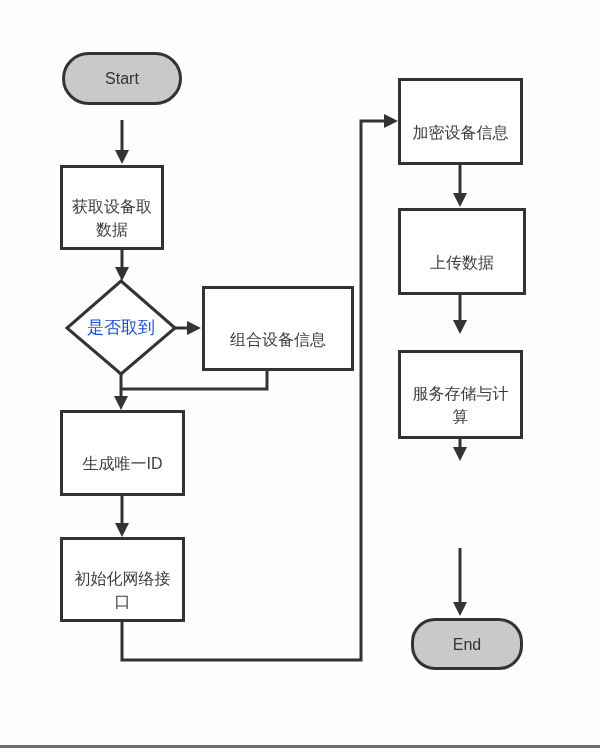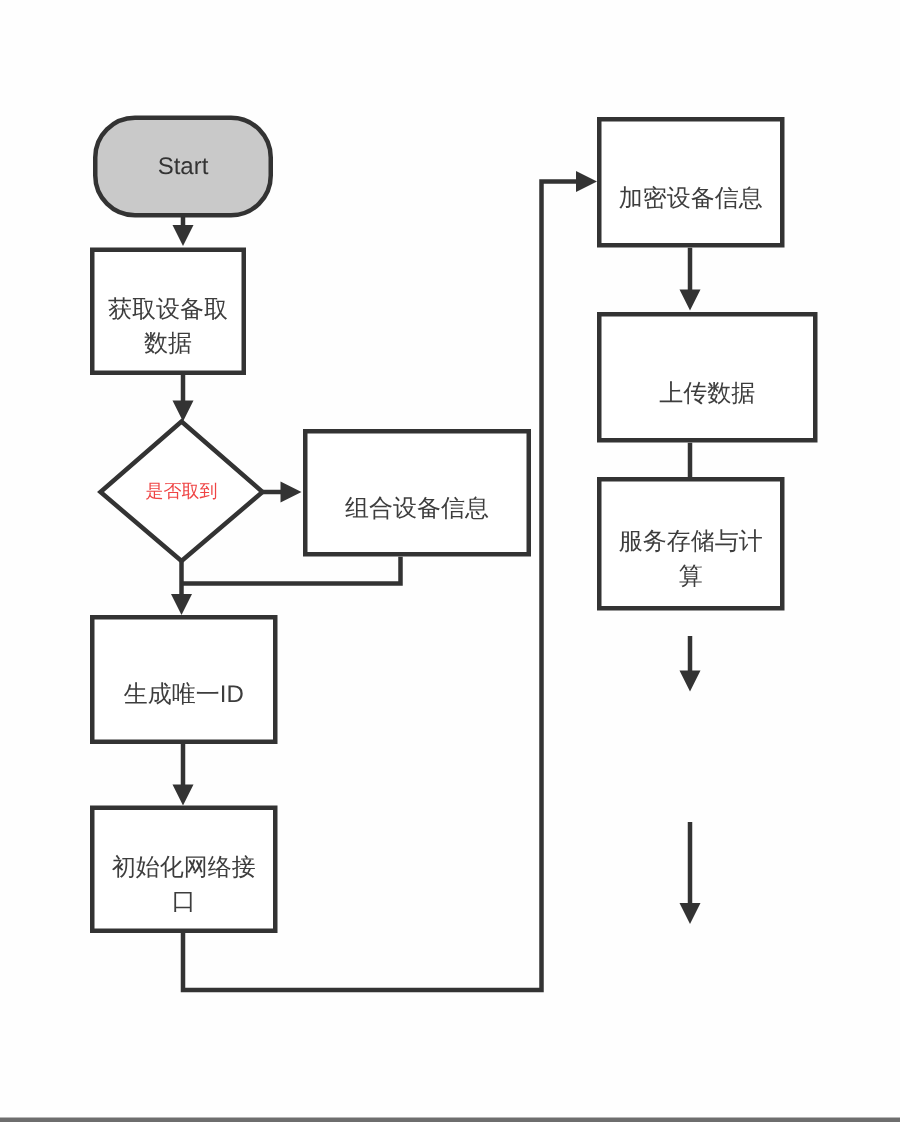--- a/index.html
+++ b/index.html
@@ -43,22 +43,22 @@
     border: 3px solid #333333;
     color: #333333;
   }
   .diamond-label {
     position: absolute;
     z-index: 3;
     display: flex;
     align-items: center;
     justify-content: center;
     text-align: left;
-    color: #ef4444;
-    font-size: 12px;
+    color: #1d4ed8;
+    font-size: 17px;
   }
   .edge { stroke: #333333; stroke-width: 3; fill: none; }
   .arrowhead { fill: #333333; stroke: none; }
   .diamond-shape { fill: #ffffff; stroke: #333333; stroke-width: 3; }
   #bottom-bar {
     position: absolute;
     left: 0;
     bottom: 0;
     width: 100%;
     height: 3px;
@@ -101,21 +101,21 @@
 
     <line class="edge" x1="460" y1="424" x2="460" y2="448"></line>
     <polygon class="arrowhead" points="453,447 467,447 460,461"></polygon>
 
     <line class="edge" x1="460" y1="548" x2="460" y2="603"></line>
     <polygon class="arrowhead" points="453,602 467,602 460,616"></polygon>
 
     <polygon class="diamond-shape" points="121,281 175,328 121,374 67,328"></polygon>
   </svg>
 
-  <div class="node terminal" style="left:62px; top:77px; width:120px; height:68px; border-radius:28px;align-items:center;">
+  <div class="node terminal" style="left:62px; top:52px; width:120px; height:53px; border-radius:28px;align-items:center;">
     <span>Start</span>
   </div>
 
   <div class="node box" style="left:60px; top:165px; width:104px; height:85px;">
     <span>获取设备取数据</span>
   </div>
 
   <div class="diamond-label" style="left:67px; top:281px; width:108px; height:93px;">
     <span>是否取到</span>
   </div>
@@ -129,24 +129,27 @@
   </div>
 
   <div class="node box" style="left:60px; top:410px; width:125px; height:86px;">
     <span>生成唯一ID</span>
   </div>
 
   <div class="node box" style="left:398px; top:78px; width:125px; height:87px;">
     <span>加密设备信息</span>
   </div>
 
-  <div class="node box" style="left:398px; top:208px; width:147px; height:87px;text-align:center;">
+  <div class="node box" style="left:398px; top:208px; width:128px; height:87px;text-align:center;">
     <span>上传数据</span>
   </div>
 
-  <div class="node box" style="left:398px; top:318px; width:125px; height:89px;">
+  <div class="node box" style="left:398px; top:350px; width:125px; height:89px;">
     <span>服务存储与计算</span>
   </div>
 
 
+  <div class="node terminal" style="left:411px; top:618px; width:112px; height:52px; border-radius:24px;">
+    <span>End</span>
+  </div>
 
   <div id="bottom-bar"></div>
 </div>
 
 </body></html>

